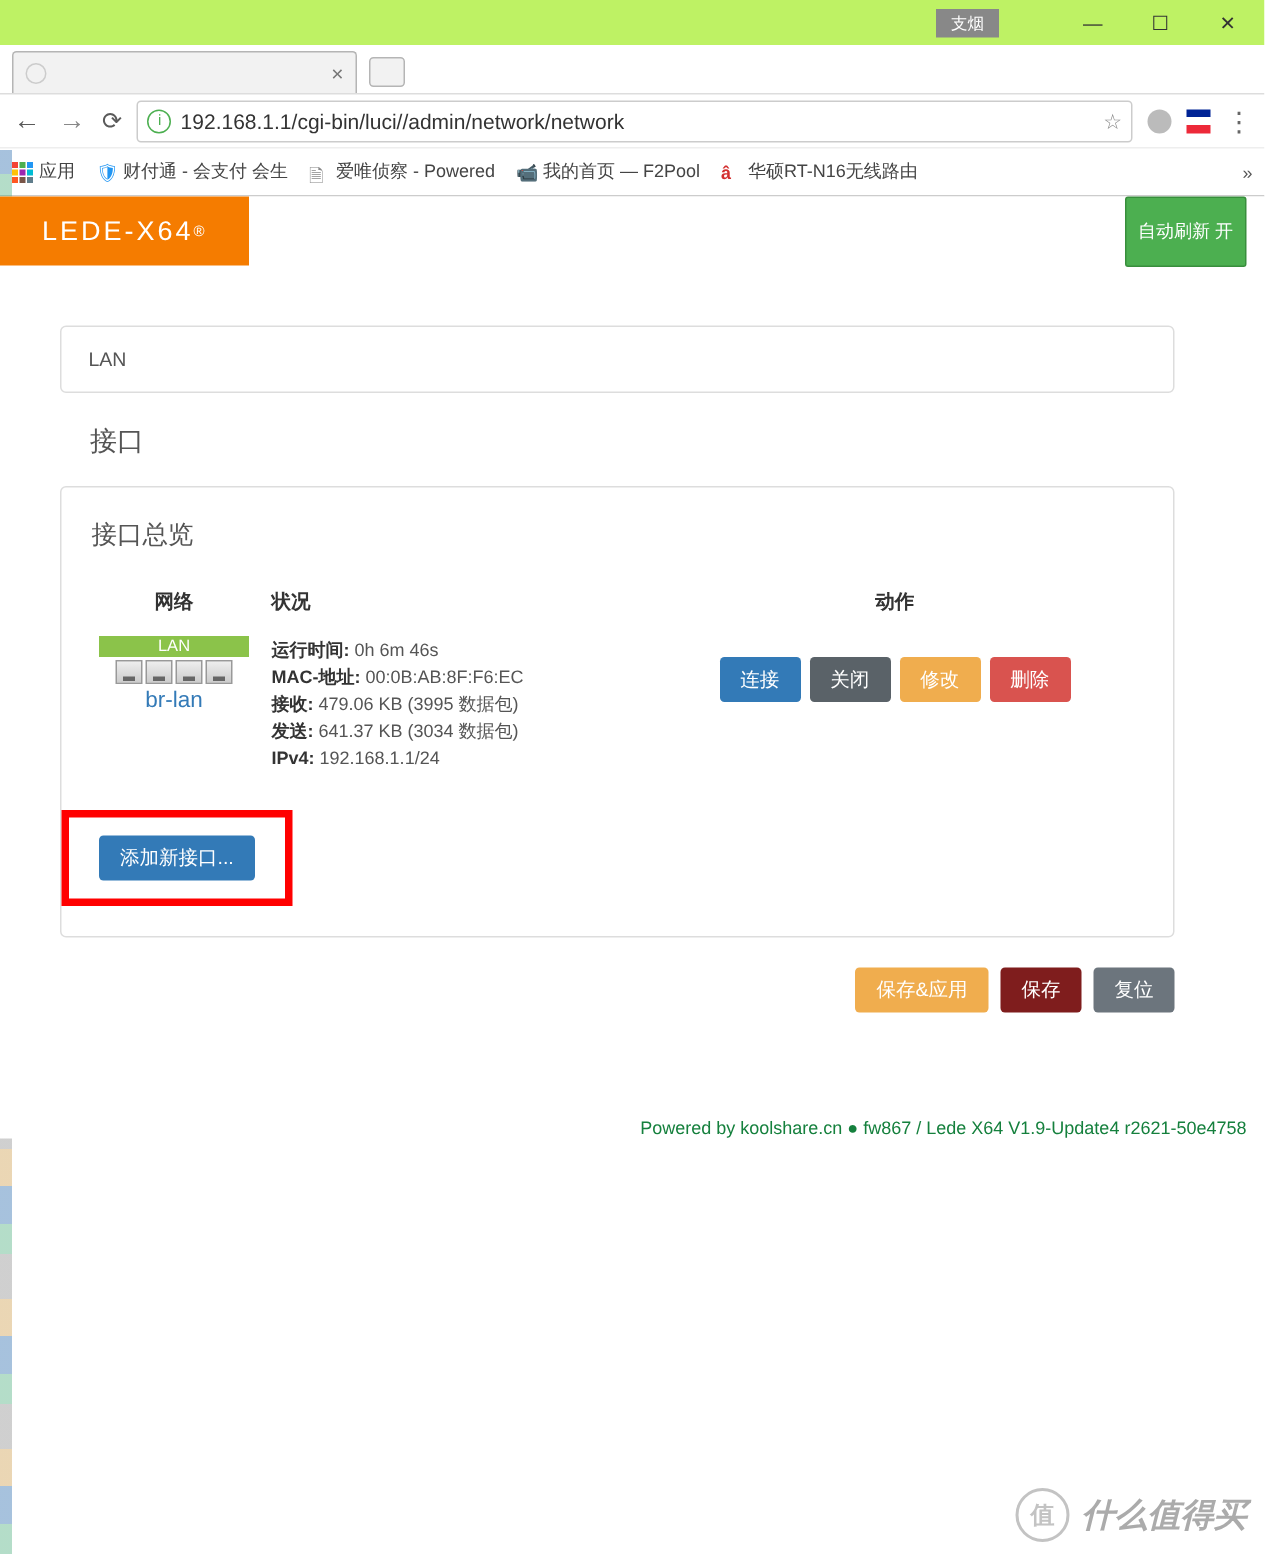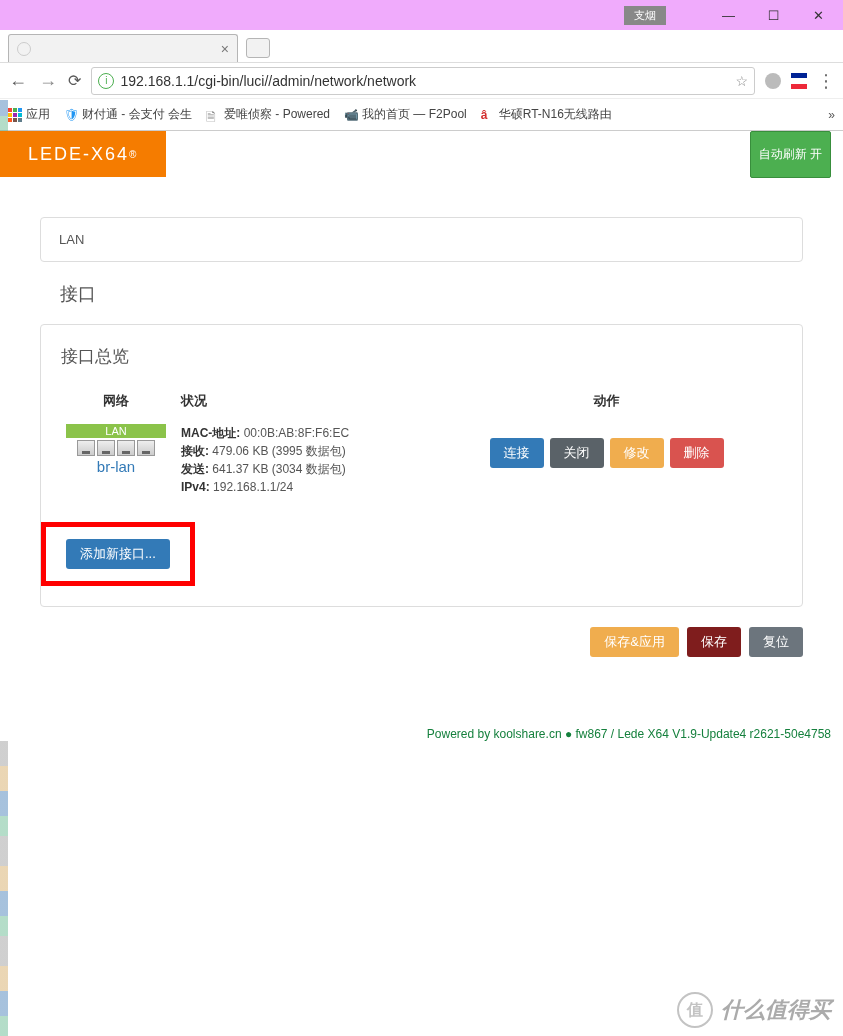--- a/index.html
+++ b/index.html
@@ -1,20 +1,20 @@
 <!DOCTYPE html>
 <html><head>
 <meta charset="utf-8">
 <style>
 * { box-sizing: border-box; margin: 0; padding: 0; }
 body { font-family: "Microsoft YaHei", Arial, sans-serif; font-size: 13px; background: #fff; width: 843px; height: 1036px; overflow: hidden; position: relative; }
 
 
 .browser-chrome { background: #fff; border-bottom: 1px solid #ccc; }
-.title-bar { height: 30px; display: flex; justify-content: flex-end; align-items: center; padding: 0 2px; background: #f0abfc; }
+.title-bar { height: 30px; display: flex; justify-content: flex-end; align-items: center; padding: 0 2px; background: #bef264; }
 .title-bar .dim-btn { background: #888; color: #fff; font-size: 11px; padding: 2px 10px; margin-right: 40px; }
 .title-bar .win-btn { width: 45px; height: 28px; display: flex; align-items: center; justify-content: center; color: #333; }
 .tab-row { height: 32px; display: flex; align-items: flex-end; padding-left: 8px; background: #fff; }
 .tab { height: 28px; width: 230px; border: 1px solid #b5b5b5; border-bottom: none; border-radius: 3px 3px 0 0; background: #f2f2f2; display: flex; align-items: center; padding: 0 8px; font-size: 12px; color: #555; position: relative; }
 .tab .favicon { width: 14px; height: 14px; border: 1px solid #ccc; border-radius: 50%; margin-right: 6px; }
 .tab .close { margin-left: auto; color: #777; font-size: 14px; }
 .new-tab { width: 24px; height: 20px; border: 1px solid #b5b5b5; border-radius: 3px; background: #f2f2f2; margin-left: 8px; margin-bottom: 4px; }
 .addr-row { height: 36px; display: flex; align-items: center; padding: 0 8px; gap: 10px; border-top: 1px solid #ddd; }
 .nav-arrow { color: #888; font-size: 18px; width: 20px; text-align: center; }
 .nav-arrow.active { color: #5a5a5a; }
@@ -37,21 +37,21 @@
 .asus-icon { color: #d32f2f; font-weight: bold; }
 .bm-more { margin-left: auto; color: #555; }
 
 
 .page { background: #fff; position: relative; }
 .topbar { height: 46px; display: flex; align-items: center; }
 .brand { background: #f57c00; color: #fff; height: 46px; display: flex; align-items: center; padding: 0 28px; font-size: 18px; font-weight: 500; letter-spacing: 2px; }
 .brand sup { font-size: 10px; }
 .auto-refresh { margin-left: auto; margin-right: 12px; background: #4CAF50; color: #fff; font-size: 12px; padding: 14px 8px; border: 1px solid #388E3C; border-radius: 2px; }
 
-.container { padding: 40px 40px 20px 40px; }
+.container { padding: 40px 60px 20px 40px; }
 .tab-header { border: 1px solid #ddd; border-radius: 4px; padding: 14px 18px; font-size: 13px; color: #555; margin-bottom: 20px; }
 .section-title { font-size: 18px; color: #555; margin-bottom: 18px; margin-left: 20px; }
 
 .panel { border: 1px solid #ddd; border-radius: 4px; padding: 20px; }
 .panel-title { font-size: 17px; color: #555; margin-bottom: 18px; }
 
 .iface-table { width: 100%; }
 .iface-head { display: flex; font-weight: bold; color: #333; font-size: 13px; padding: 6px 0; }
 .col-net { width: 110px; text-align: center; }
 .col-status { width: 260px; padding-left: 10px; }
@@ -190,20 +190,21 @@
                 <span class="port-icon"></span>
                 <span class="port-icon"></span>
                 <span class="port-icon"></span>
                 <span class="port-icon"></span>
               </div>
               <div class="brlan">br-lan</div>
             </div>
           </div>
           <div class="col-status">
             <div class="status-lines">
+              <div><b>运行时间:</b> <span>0h 6m 46s</span></div>
               <div><b>MAC-地址:</b> <span>00:0B:AB:8F:F6:EC</span></div>
               <div><b>接收:</b> <span>479.06 KB (3995 数据包)</span></div>
               <div><b>发送:</b> <span>641.37 KB (3034 数据包)</span></div>
               <div><b>IPv4:</b> <span>192.168.1.1/24</span></div>
             </div>
           </div>
           <div class="col-actions">
             <div class="action-btns">
               <button class="btn btn-primary">连接</button>
               <button class="btn btn-dark">关闭</button>

